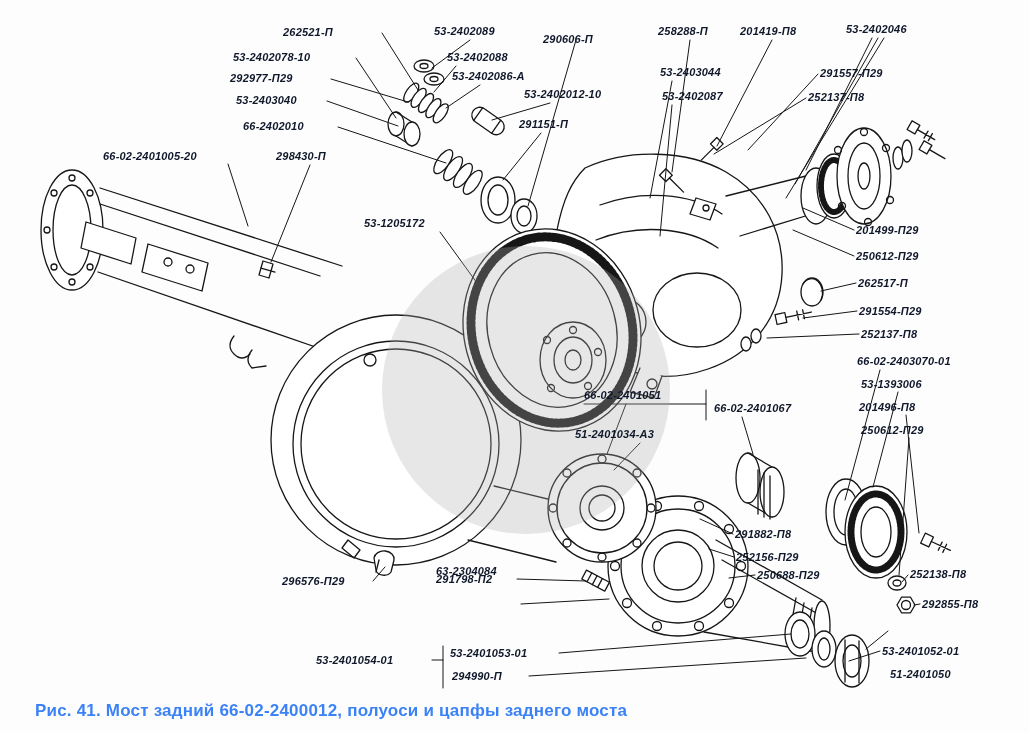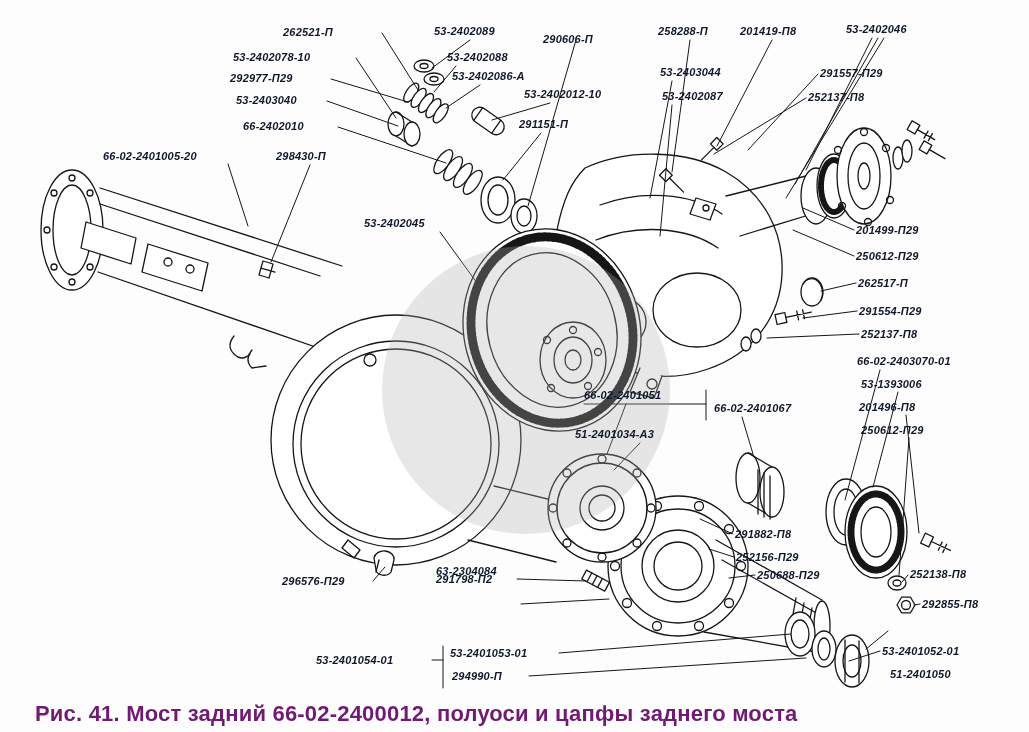--- a/index.html
+++ b/index.html
@@ -23,21 +23,21 @@
   .wm-right { left: 584px; }
   .labels-layer { position: absolute; left: 0; top: 0; width: 100%; height: 100%; pointer-events: none; }
   .part-label {
     position: absolute; white-space: nowrap;
     font-family: Liberation Sans, sans-serif; font-style: italic; font-weight: 600;
     font-size: 11px; color: #0f172a; letter-spacing: 0.2px; line-height: 15px;
   }
   .caption {
     position: absolute; left: 35px; top: 701px;
     font-family: "Liberation Sans", sans-serif; font-weight: bold;
-    font-size: 22px; color: #701a75; letter-spacing: 0.2px;
+    font-size: 17px; color: #3b82f6; letter-spacing: 0.2px;
   }
 </style>
 </head>
 <body>
 
 <div class="stage">
 
   <svg width="1029" height="732" viewBox="0 0 1029 732">
     <g stroke="#161616" stroke-width="1.3" fill="none" stroke-linecap="round" stroke-linejoin="round">
 
@@ -326,21 +326,21 @@
       <div class="part-label" style="left: 660px; top: 65px;">53-2403044</div>
       <div class="part-label" style="left: 820px; top: 66px;">291557-П29</div>
       <div class="part-label" style="left: 236px; top: 93px;">53-2403040</div>
       <div class="part-label" style="left: 524px; top: 87px;">53-2402012-10</div>
       <div class="part-label" style="left: 662px; top: 89px;">53-2402087</div>
       <div class="part-label" style="left: 808px; top: 90px;">252137-П8</div>
       <div class="part-label" style="left: 243px; top: 119px;">66-2402010</div>
       <div class="part-label" style="left: 519px; top: 117px;">291151-П</div>
       <div class="part-label" style="left: 103px; top: 149px;">66-02-2401005-20</div>
       <div class="part-label" style="left: 276px; top: 149px;">298430-П</div>
-      <div class="part-label" style="left: 364px; top: 216px;">53-2402045</div>
+      <div class="part-label" style="left: 364px; top: 216px;">53-1205172</div>
       <div class="part-label" style="left: 856px; top: 223px;">201499-П29</div>
       <div class="part-label" style="left: 856px; top: 249px;">250612-П29</div>
       <div class="part-label" style="left: 858px; top: 276px;">262517-П</div>
       <div class="part-label" style="left: 859px; top: 304px;">291554-П29</div>
       <div class="part-label" style="left: 861px; top: 327px;">252137-П8</div>
       <div class="part-label" style="left: 857px; top: 354px;">66-02-2403070-01</div>
       <div class="part-label" style="left: 861px; top: 377px;">53-1393006</div>
       <div class="part-label" style="left: 859px; top: 400px;">201496-П8</div>
       <div class="part-label" style="left: 861px; top: 423px;">250612-П29</div>
       <div class="part-label" style="left: 584px; top: 388px; text-align: center;">66-02-2401051</div>

